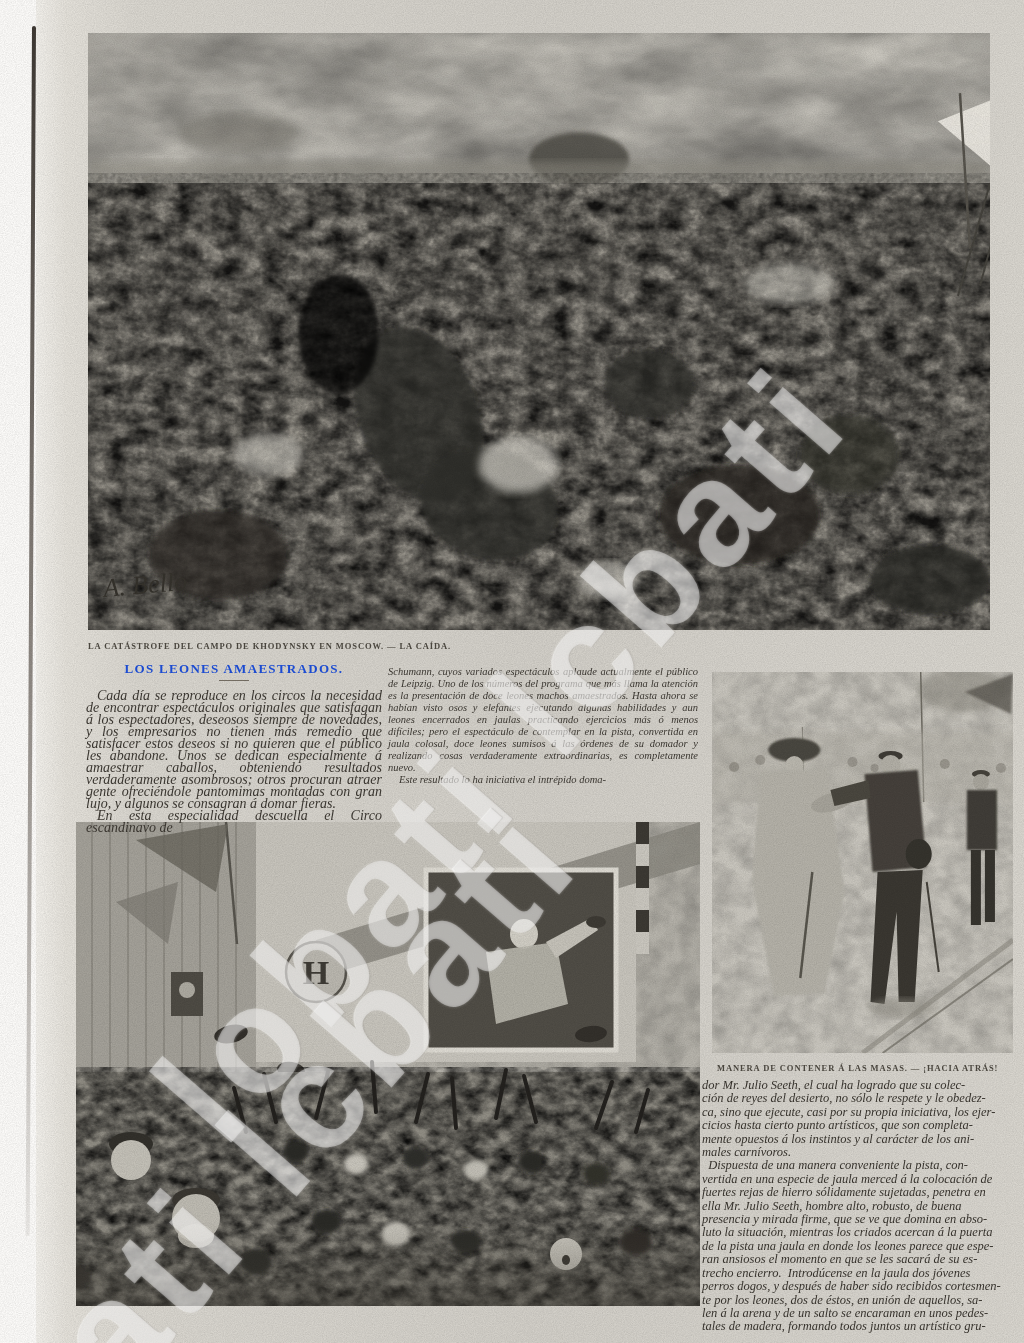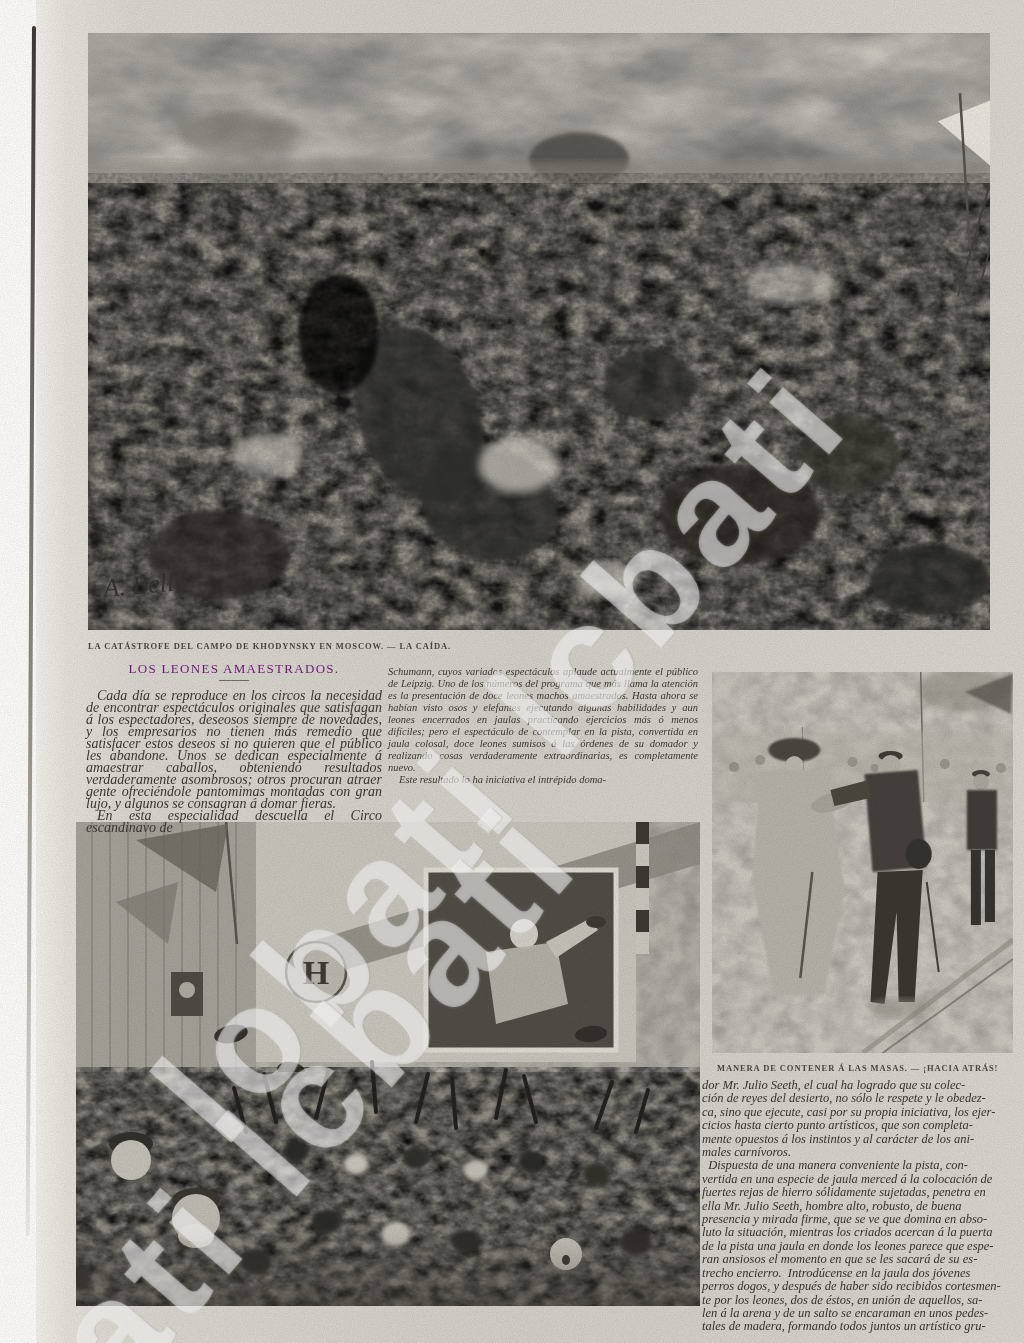--- a/index.html
+++ b/index.html
@@ -23,21 +23,21 @@
   #illus-right{left:712px;top:672px;width:301px;height:381px;}
   #illus-bottom{left:76px;top:822px;width:624px;height:484px;}
   .caption{
     position:absolute;z-index:12;font-weight:bold;color:#4c4840;
     font-size:8.5px;letter-spacing:.9px;
   }
   #caption-top{top:641px;left:88px;width:902px;text-align:left;}
   #caption-right{top:1063px;left:717px;width:420px;white-space:nowrap;}
   #article-title{
     position:absolute;left:85px;top:661px;width:298px;text-align:center;z-index:12;
-    font-size:13px;font-weight:normal;letter-spacing:1.3px;color:#701a75;
+    font-size:13px;font-weight:bold;letter-spacing:1.3px;color:#1d4ed8;
   }
   .title-rule{position:absolute;left:219px;top:680px;width:30px;height:1px;background:#766f64;z-index:12;}
   .col{position:absolute;z-index:12;color:#3c3832;text-align:justify;font-style:italic;}
   .col p{margin:0;}
   .col p.indent{text-indent:11px;}
   #col-left{left:86px;top:690px;width:296px;font-size:14px;line-height:12px;}
   #col-right{left:388px;top:666px;width:310px;font-size:10.5px;line-height:12px;}
   #col-bottom{
     left:702px;top:1079px;width:420px;font-size:12.5px;line-height:13.4px;
     white-space:pre;text-align:left;color:#38342e;

